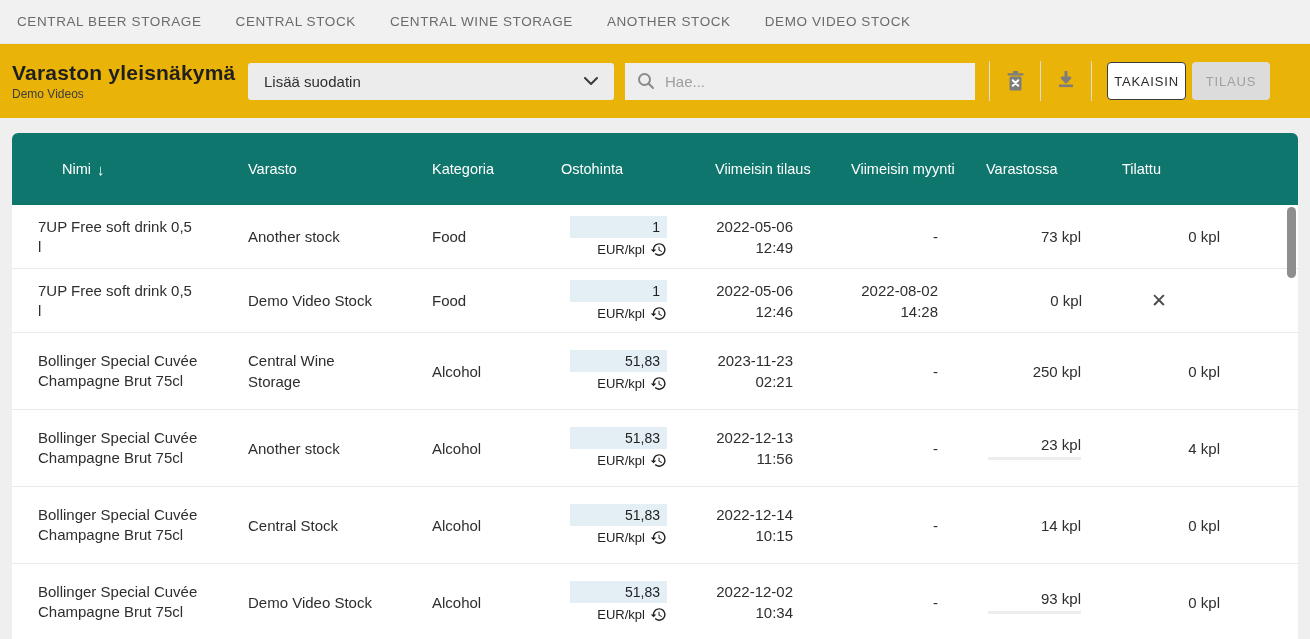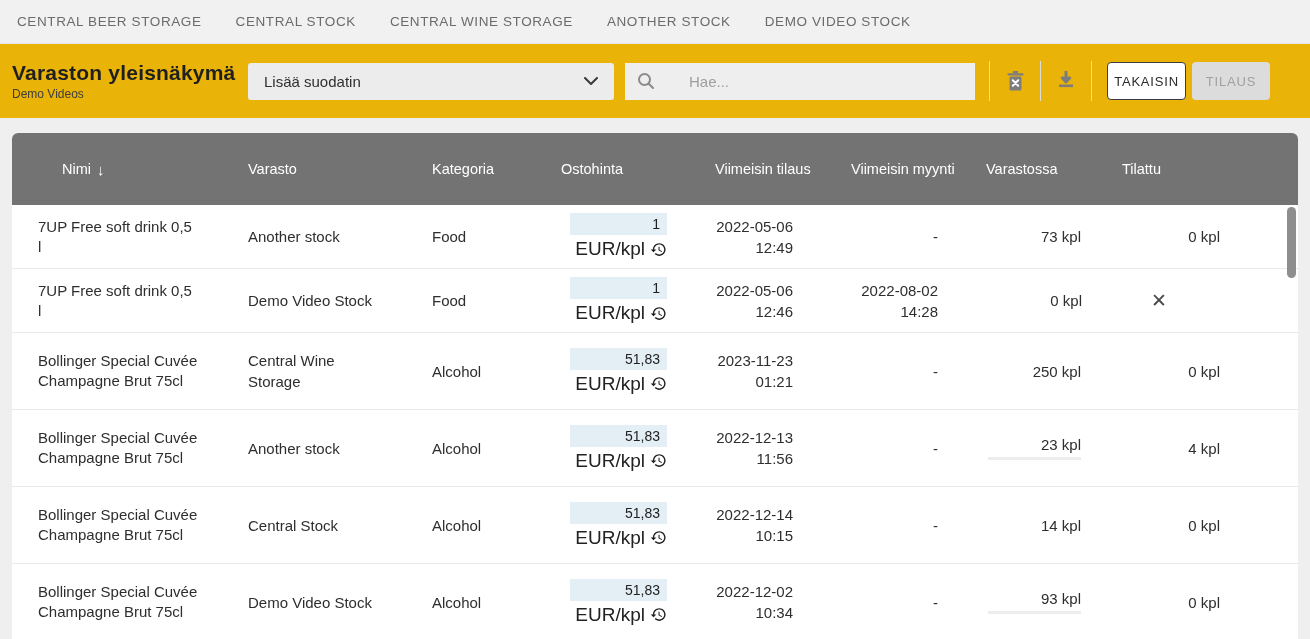--- a/index.html
+++ b/index.html
@@ -64,21 +64,20 @@
   }
   .filter-select .chev { margin-left: auto; display: flex; align-items: center; }
 
   .searchbox {
     flex: none;
     width: 350px; height: 37px;
     background: #eeeeee;
     display: flex; align-items: center;
     margin-left: 11px;
     padding: 0 12px;
-    gap: 24px;
   }
   .searchbox input {
     border: none; outline: none; background: transparent;
     font-size: 15px; color: #333; width: 100%;
     font-family: "Liberation Sans", sans-serif;
   }
   .searchbox input::placeholder { color: #9e9e9e; }
 
   .vdiv { width: 1px; height: 40px; background: #dcdcdc; flex: none; }
   .iconbtn {
@@ -124,21 +123,21 @@
     width: 1286px;
     background: #ffffff;
     position: relative;
     border-radius: 6px 6px 0 0;
   }
   .tgrid {
     display: grid;
     grid-template-columns: 216px 180px 144px 120px 158px 140px 120px 138px 70px;
   }
   .thead {
-    background: #737373;
+    background: #0f766e;
     border-radius: 6px 6px 0 0;
     height: 72px;
     color: #ffffff;
     font-size: 14.5px;
     font-weight: 500;
     align-items: center;
   }
   .th { display: flex; align-items: center; }
   .th-name { padding-left: 50px; }
   .th-wh { padding-left: 20px; }
@@ -169,21 +168,21 @@
   .pricebox {
     width: 97px; height: 22px;
     background: #e3eff5;
     font-size: 14px; color: #222;
     display: flex; align-items: center; justify-content: flex-end;
     padding-right: 7px;
   }
   .priceunit {
     margin-top: 3px;
     display: flex; align-items: center;
-    font-size: 19px; color: #222;
+    font-size: 13px; color: #222;
   }
   .priceunit svg { margin-left: 5px; }
 
   .td-r { justify-content: flex-end; text-align: right; }
   .td-lastorder { padding-right: 37px; line-height: 21px; }
   .td-lastsale { padding-right: 32px; line-height: 21px; }
   .td-stock { padding-right: 9px; flex-direction: column; align-items: flex-end; justify-content: center; }
   .td-ordered { padding-right: 8px; }
   .datecell { display: flex; flex-direction: column; align-items: flex-end; }
 
@@ -403,21 +402,21 @@
         <div class="priceunit">
             <span>EUR/kpl</span>
           <svg width="17" height="17" viewBox="0 0 24 24">
               <path fill="#222" d="M13 3c-4.97 0-9 4.03-9 9H1l3.89 3.89.07.14L9 12H6c0-3.87 3.13-7 7-7s7 3.13 7 7-3.13 7-7 7c-1.93 0-3.68-.79-4.94-2.06l-1.42 1.42C8.27 19.99 10.51 21 13 21c4.97 0 9-4.03 9-9s-4.03-9-9-9zm-1 5v5l4.28 2.54.72-1.21-3.5-2.08V8H12z"></path>
             </svg>
         </div>
       </div>
       <div class="td td-r td-lastorder">
           <span class="datecell">
             <span>2023-11-23</span>
-            <span>01:21</span>
+            <span>02:21</span>
           </span>
         </div>
       <div class="td td-r td-lastsale">
           <span class="datecell">
             <span>-</span>
             <span></span>
           </span>
         </div>
       <div class="td td-stock">
           <span>250 kpl</span>

